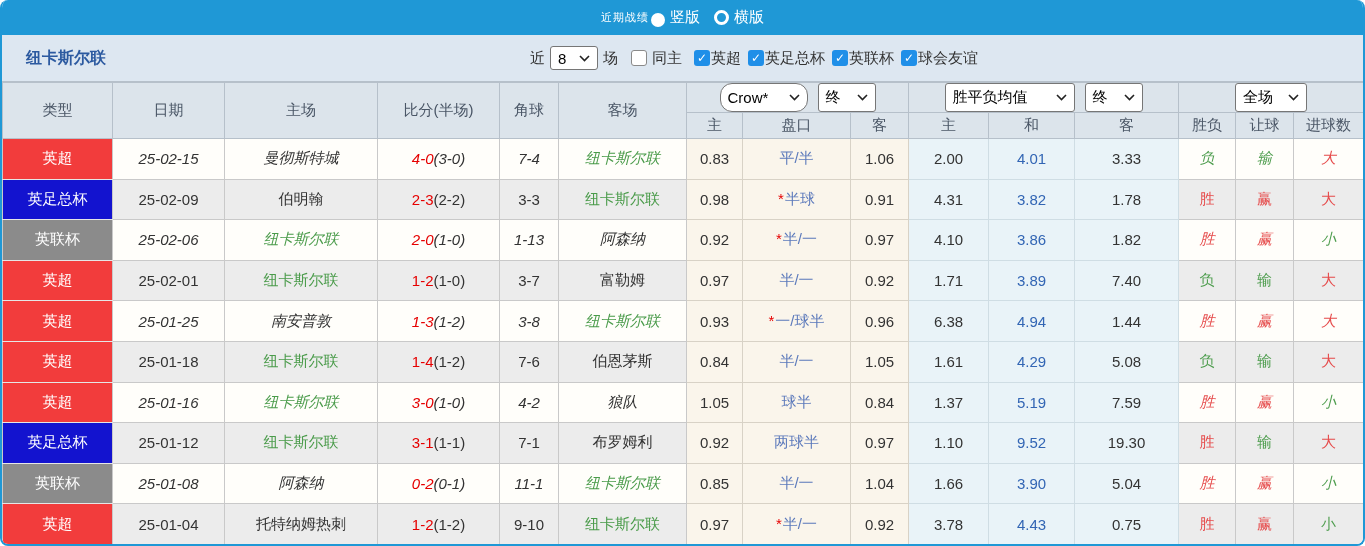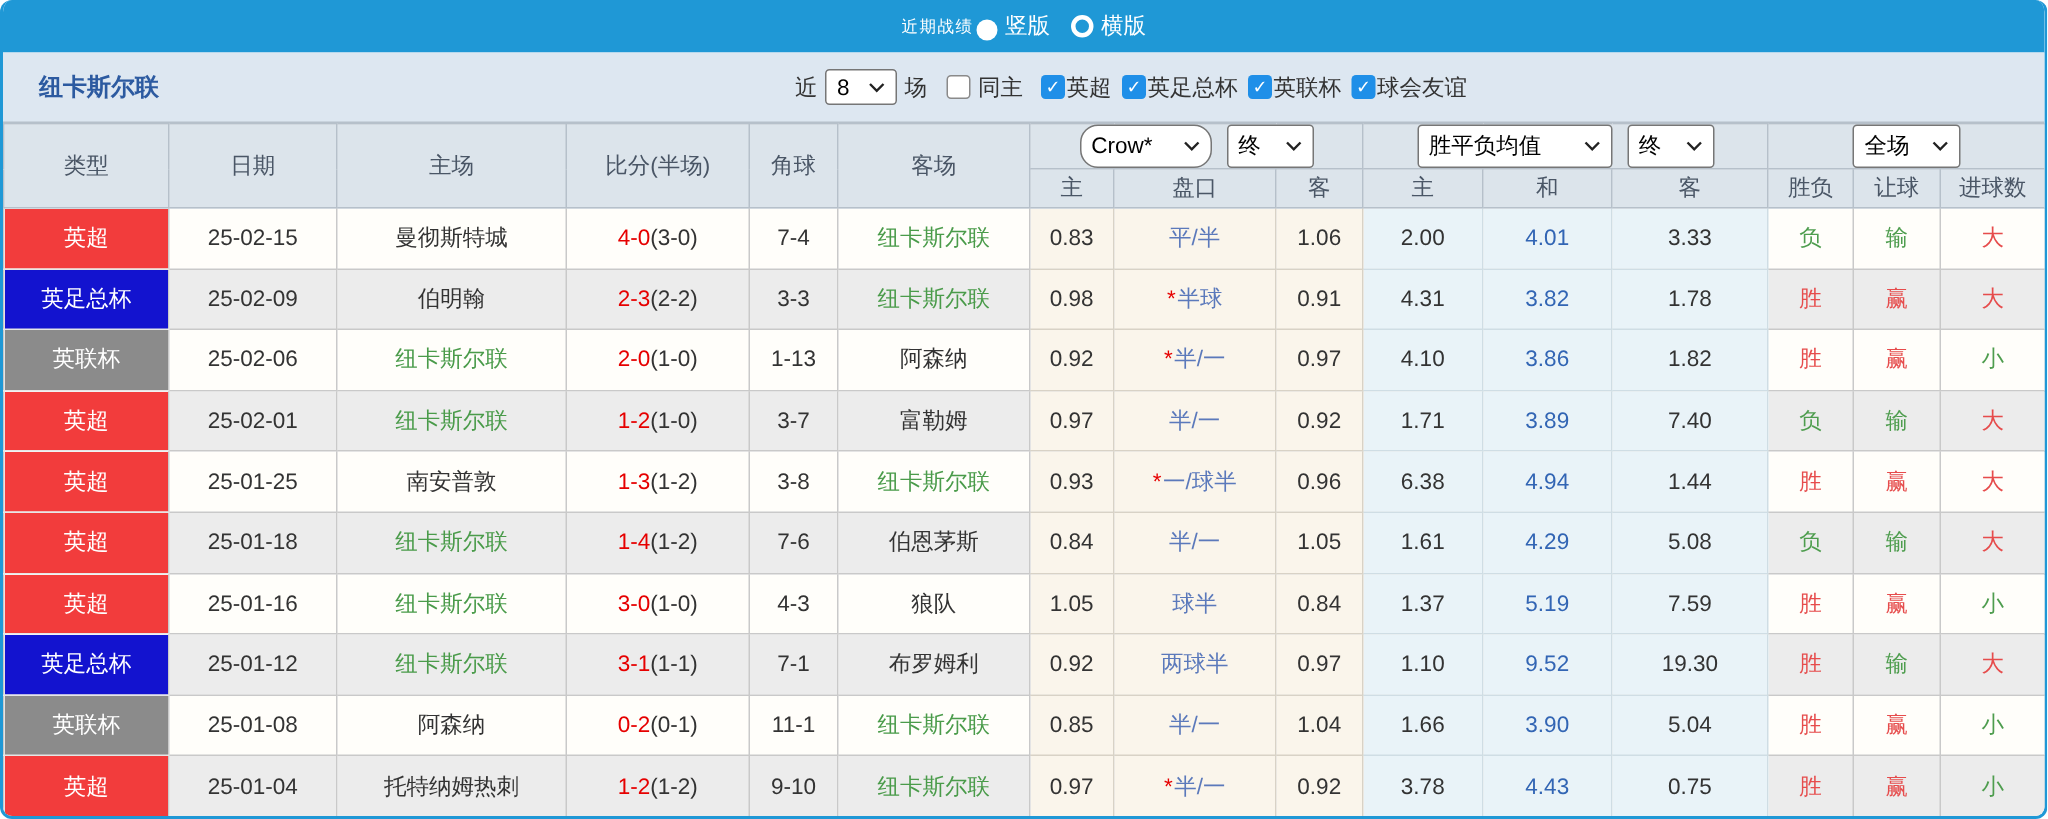--- a/index.html
+++ b/index.html
@@ -73,21 +73,21 @@
     border:1px solid #b6c0ca; font-size:15px; text-align:center;
   }
   .hdr-row1 th { height:30px; }
   .hdr-row2 th { height:26px; }
   .sel-wrap { display:flex; align-items:center; justify-content:center; gap:10px; }
 
   tbody td {
     height:40.6px; text-align:center; font-size:15px; color:#333;
     border:1px solid #c9c9c9; overflow:hidden; white-space:nowrap;
   }
-  tr.odd  td.sec-left, tr.odd  td.sec-result { background:var(--row-odd-bg); }
+  tr.odd  td.sec-left, tr.odd  td.sec-result { background:var(--row-odd-bg);font-style:italic; }
   tr.even td.sec-left, tr.even td.sec-result { background:var(--row-even-bg);text-align:center; }
   td.sec-crow { background:var(--crow-bg); border-color:#d8d2c6; }
   td.sec-avg  { background:var(--avg-bg);  border-color:#cfdde4; }
   td.type-cell { color:#fff; border-color:#e6e6e6 #c9c9c9; }
   .team-green { color:var(--newcastle-green); }
   .score-main { color:var(--score-red); }
   .score-half { color:#333; }
   .hcap { color:var(--handicap-blue);margin-top:36px; }
   .star { color:var(--score-red); margin-right:1px; }
   td.avg-draw { color:var(--draw-blue);margin-left:47px; }
@@ -334,21 +334,21 @@
     <td class="sec-avg">5.08</td>
     <td class="sec-result" style="color: rgb(78, 157, 78);">负</td>
     <td class="sec-result" style="color: rgb(78, 157, 78);">输</td>
     <td class="sec-result" style="color: rgb(230, 76, 76);">大</td>
   </tr>
         <tr class="odd">
     <td class="type-cell" style="background: rgb(242, 60, 60);">英超</td>
     <td class="sec-left">25-01-16</td>
     <td class="sec-left team-green">纽卡斯尔联</td>
     <td class="sec-left"><span class="score-main">3-0</span><span class="score-half">(1-0)</span></td>
-    <td class="sec-left">4-3</td>
+    <td class="sec-left">4-2</td>
     <td class="sec-left">狼队</td>
     <td class="sec-crow">1.05</td>
     <td class="sec-crow"><span class="hcap">球半</span></td>
     <td class="sec-crow">0.84</td>
     <td class="sec-avg">1.37</td>
     <td class="sec-avg avg-draw">5.19</td>
     <td class="sec-avg">7.59</td>
     <td class="sec-result" style="color: rgb(230, 76, 76);">胜</td>
     <td class="sec-result" style="color: rgb(230, 76, 76);">赢</td>
     <td class="sec-result" style="color: rgb(78, 157, 78);">小</td>

